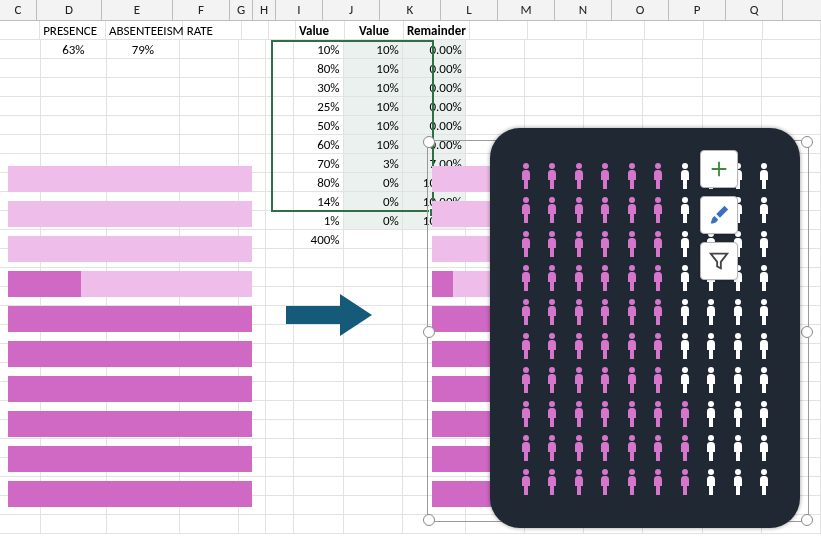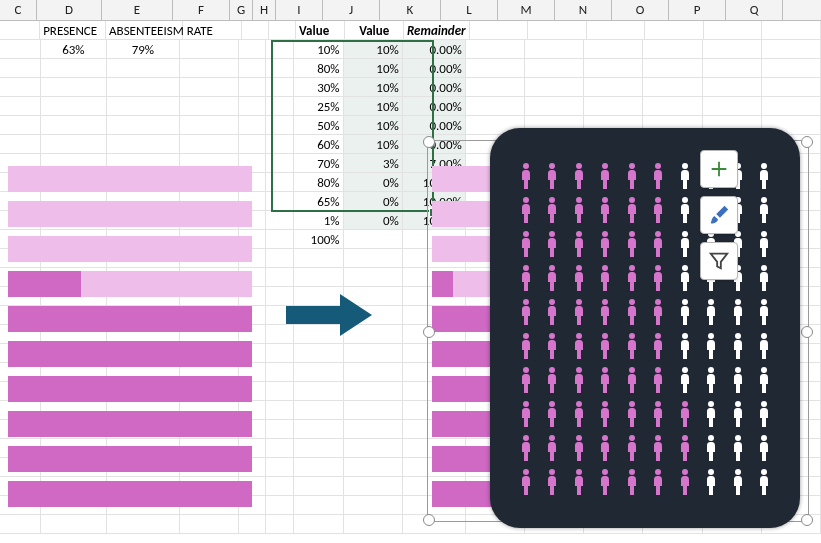--- a/index.html
+++ b/index.html
@@ -205,21 +205,21 @@
   <div class="grid-body" id="grid-body">
       <div class="row">
         <div class="cell cC"></div>
         <div class="cell cD left">PRESENCE</div>
         <div class="cell cE left" style="overflow: visible;">ABSENTEEISM RATE</div>
         <div class="cell cF"></div>
         <div class="cell cG"></div>
         <div class="cell cH"></div>
         <div class="cell cI hdr">Value</div>
         <div class="cell cJ hdr" style="text-align: center;">Value</div>
-        <div class="cell cK hdr" style="text-align: center; font-style: italic;">Remainder</div>
+        <div class="cell cK hdr" style="text-align: center;">Remainder</div>
         <div class="cell cL"></div>
         <div class="cell cM"></div>
         <div class="cell cN"></div>
         <div class="cell cO"></div>
         <div class="cell cP"></div>
         <div class="cell cQ"></div>
       </div>
       <div class="row">
         <div class="cell cC"></div>
         <div class="cell cD center">63%</div>
@@ -356,21 +356,21 @@
         <div class="cell cP"></div>
         <div class="cell cQ"></div>
       </div>
       <div class="row">
         <div class="cell cC"></div>
         <div class="cell cD"></div>
         <div class="cell cE"></div>
         <div class="cell cF"></div>
         <div class="cell cG"></div>
         <div class="cell cH"></div>
-        <div class="cell cI">65%</div>
+        <div class="cell cI">14%</div>
         <div class="cell cJ sel-bg">0%</div>
         <div class="cell cK sel-bg">10.00%</div>
         <div class="cell cL"></div>
         <div class="cell cM"></div>
         <div class="cell cN"></div>
         <div class="cell cO"></div>
         <div class="cell cP"></div>
         <div class="cell cQ"></div>
       </div>
       <div class="row">
@@ -390,21 +390,21 @@
         <div class="cell cP"></div>
         <div class="cell cQ"></div>
       </div>
       <div class="row">
         <div class="cell cC"></div>
         <div class="cell cD"></div>
         <div class="cell cE"></div>
         <div class="cell cF"></div>
         <div class="cell cG"></div>
         <div class="cell cH"></div>
-        <div class="cell cI">100%</div>
+        <div class="cell cI">400%</div>
         <div class="cell cJ"></div>
         <div class="cell cK"></div>
         <div class="cell cL"></div>
         <div class="cell cM"></div>
         <div class="cell cN"></div>
         <div class="cell cO"></div>
         <div class="cell cP"></div>
         <div class="cell cQ"></div>
       </div>
       <div class="row">

